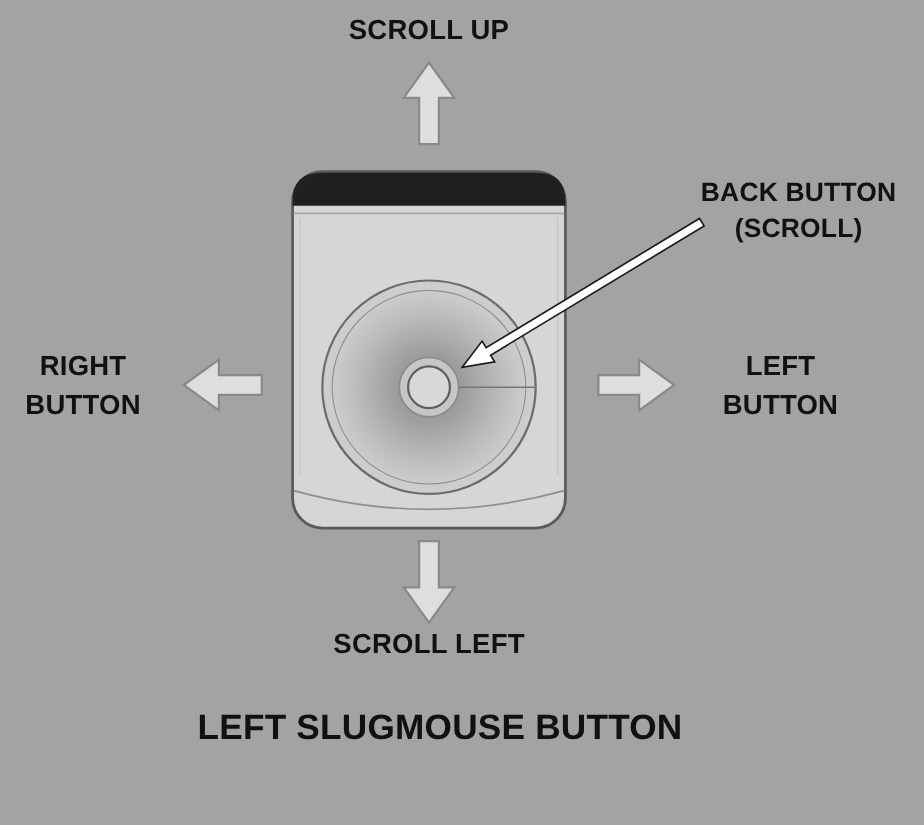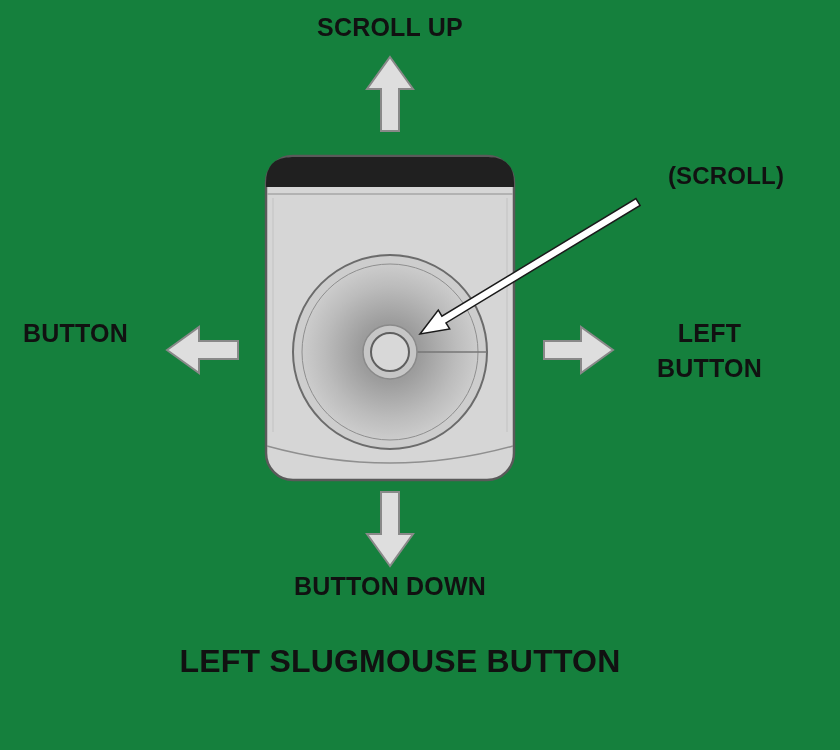--- a/index.html
+++ b/index.html
@@ -4,21 +4,21 @@
 <style>
   html, body {
     margin: 0;
     padding: 0;
     background: #ffffff;
   }
   .stage {
     position: relative;
     width: 840px;
     height: 750px;
-    background: #15803d;
+    background: #a3a3a3;
     font-family: "Liberation Sans", sans-serif;
     overflow: hidden;
   }
   .diagram-svg {
     position: absolute;
     left: 0;
     top: 0;
   }
   .label {
     position: absolute;
@@ -75,31 +75,33 @@
     <polygon points="167,350 199,327 199,341 238,341 238,359 199,359 199,373" fill="#dedede" stroke="#898989" stroke-width="2"></polygon>
 
     <polygon points="613,350 581,373 581,359 544,359 544,341 581,341 581,327" fill="#dedede" stroke="#898989" stroke-width="2"></polygon>
 
     <polygon points="420,334 438.3,310.1 441.9,316.1 635.9,198.6 640.1,205.4 446,322.9 449.7,328.9" fill="#ffffff" stroke="#1a1a1a" stroke-width="1.5" stroke-linejoin="miter"></polygon>
   </svg>
 
   <div class="label label-scroll-up">SCROLL UP</div>
 
   <div class="label label-back-button">
+    <div>BACK BUTTON</div>
     <div>(SCROLL)</div>
   </div>
 
   <div class="label label-right-button">
+    <div>RIGHT</div>
     <div>BUTTON</div>
   </div>
 
   <div class="label label-left-button">
     <div>LEFT</div>
     <div>BUTTON</div>
   </div>
 
-  <div class="label label-scroll-down">BUTTON DOWN</div>
+  <div class="label label-scroll-down">SCROLL LEFT</div>
 
   <div class="label label-title">
     <div>LEFT SLUGMOUSE BUTTON</div>
   </div>
 
 </div>
 
 </body></html>

